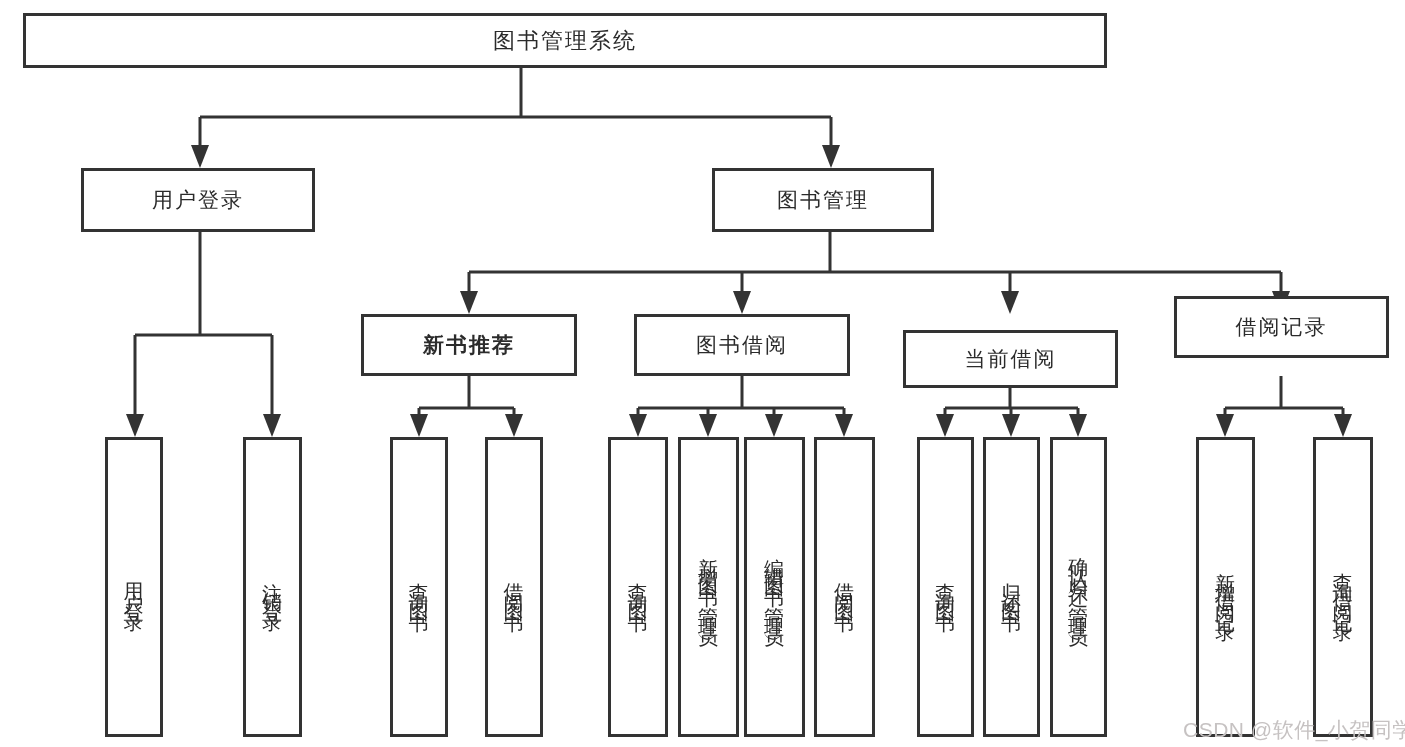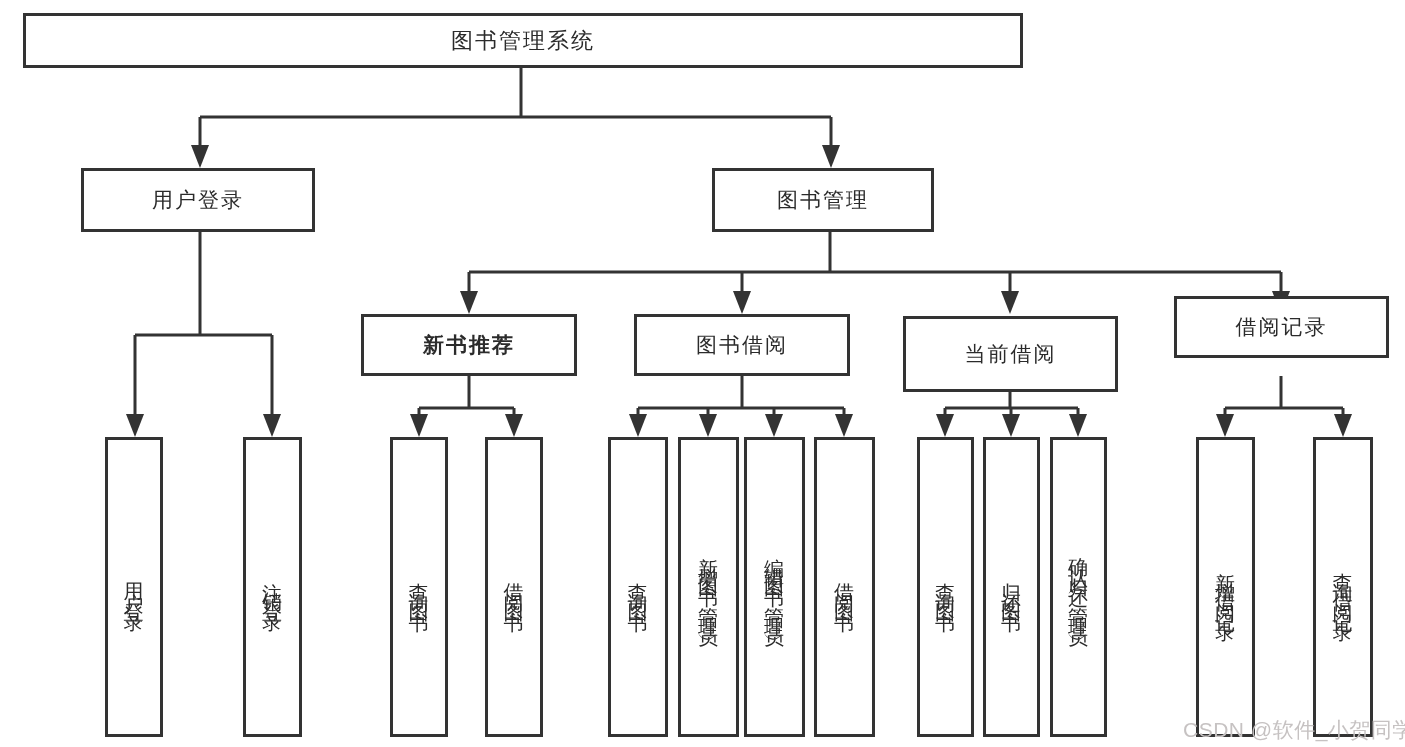--- a/index.html
+++ b/index.html
@@ -107,28 +107,28 @@
     <path d="M1010,376 V408 M945,408 H1078 M945,408 V420 M1011,408 V420 M1078,408 V420"></path>
     <polygon points="936,414 954,414 945,437"></polygon>
     <polygon points="1002,414 1020,414 1011,437"></polygon>
     <polygon points="1069,414 1087,414 1078,437"></polygon>
 
     <path d="M1281,376 V408 M1225,408 H1343 M1225,408 V420 M1343,408 V420"></path>
     <polygon points="1216,414 1234,414 1225,437"></polygon>
     <polygon points="1334,414 1352,414 1343,437"></polygon>
   </svg>
 
-  <div class="node h-label root-box" style="left:23px; top:13px; width:1000px; height:55px;">图书管理系统</div>
+  <div class="node h-label root-box" style="left:23px; top:13px; width:1084px; height:55px;">图书管理系统</div>
 
   <div class="node h-label" style="left:81px; top:168px; width:234px; height:64px;">用户登录</div>
   <div class="node h-label" style="left:712px; top:168px; width:222px; height:64px;">图书管理</div>
 
   <div class="node h-label" style="left:361px; top:314px; width:216px; height:62px;font-weight:bold;">新书推荐</div>
   <div class="node h-label" style="left:634px; top:314px; width:216px; height:62px;">图书借阅</div>
-  <div class="node h-label" style="left:903px; top:316px; width:215px; height:76px;">当前借阅</div>
+  <div class="node h-label" style="left:903px; top:330px; width:215px; height:58px;">当前借阅</div>
   <div class="node h-label" style="left:1174px; top:296px; width:215px; height:62px;">借阅记录</div>
 
   <div class="node leaf" style="left:105px; top:437px; width:58px; height:300px;">
     <span class="vtext">用户登录</span>
   </div>
   <div class="node leaf" style="left:243px; top:437px; width:59px; height:300px;">
     <span class="vtext">注销登录</span>
   </div>
 
   <div class="node leaf" style="left:390px; top:437px; width:58px; height:300px;">

